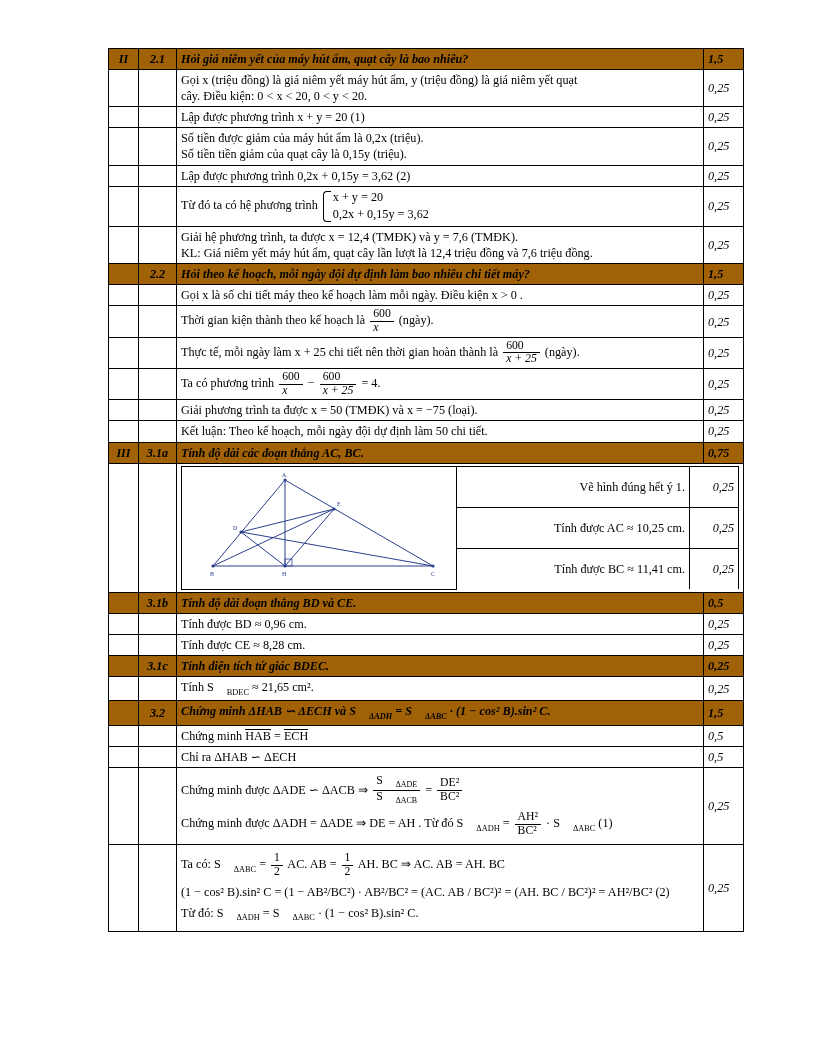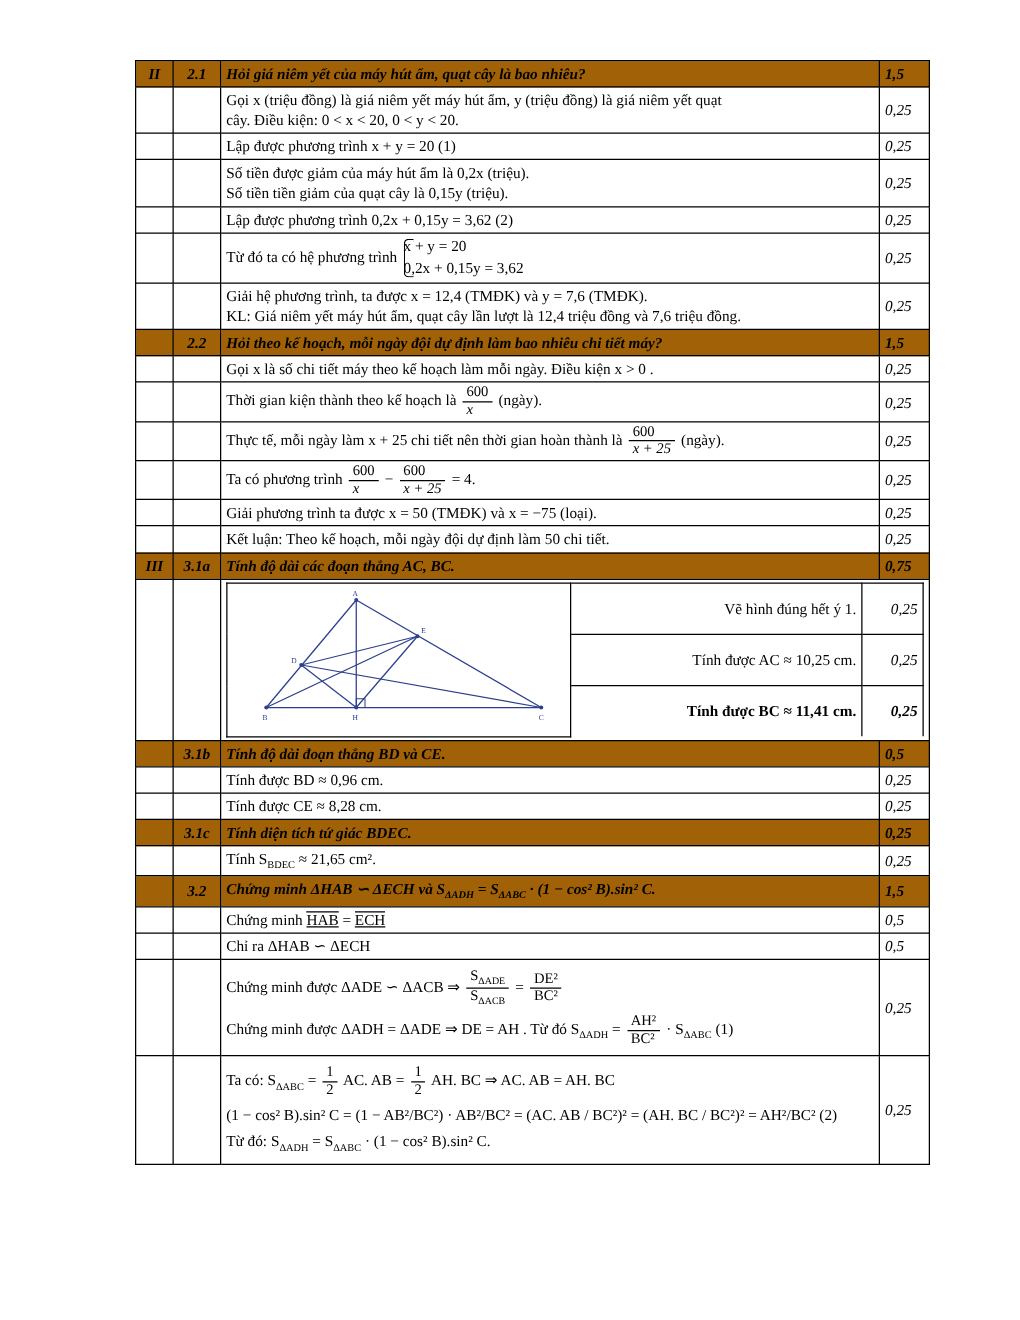--- a/index.html
+++ b/index.html
@@ -50,40 +50,41 @@
     line-height: 1.08;
     margin: 0 2px;
     font-size: 0.96em;
   }
   .frac .num { display: block; padding: 0 3px; }
   .frac .den { display: block; border-top: 1px solid #000; padding: 0 3px; }
   .sysbrace {
     display: inline-block;
     vertical-align: middle;
     position: relative;
+    padding-left: 10px;
     margin-left: 2px;
   }
   .sysbrace::before {
     content: "";
     position: absolute;
     left: 0; top: 2px; bottom: 2px;
     width: 7px;
     border-left: 1.2px solid #000;
     border-top: 1.2px solid #000;
     border-bottom: 1.2px solid #000;
     border-radius: 4px 0 0 4px;
   }
   .sysbrace .line { display: block; line-height: 1.45; }
-  sub.sm { font-size: 0.68em; vertical-align: sub; }
-  .ovl { border-top: 1.1px solid #000; display: inline-block; padding-top: 0px; line-height: 1.1; text-decoration: underline; }
+  sub.sm { font-size: 0.68em; vertical-align: sub; margin-left: 13px; }
+  .ovl { border-top: 1.1px solid #000; display: inline-block; padding-top: 0px; line-height: 1.1; }
   .cell-pad { padding: 5px 4px; }
   td.figcell { padding: 0; vertical-align: top; }
   .subtable { border-collapse: collapse; width: 100%; }
   .subtable td { border: 0; border-bottom: 1px solid #000; text-align: right; }
-  .subtable tr:last-child td { border-bottom: 0; font-weight: bold; }
+  .subtable tr:last-child td { border-bottom: 0; }
   .sub-body { font-size: 12.2px; padding: 7px 6px; }
   .sub-score { width: 40px; text-align: center; font-size: 11.5px; font-style: italic; padding: 7px 2px; border-left: 1px solid #000 !important; }
   .mathline { display: block; margin: 5px 0; }
 </style>
 </head>
 <body>
 
 <div class="page">
 <table class="grading">
   <colgroup>

